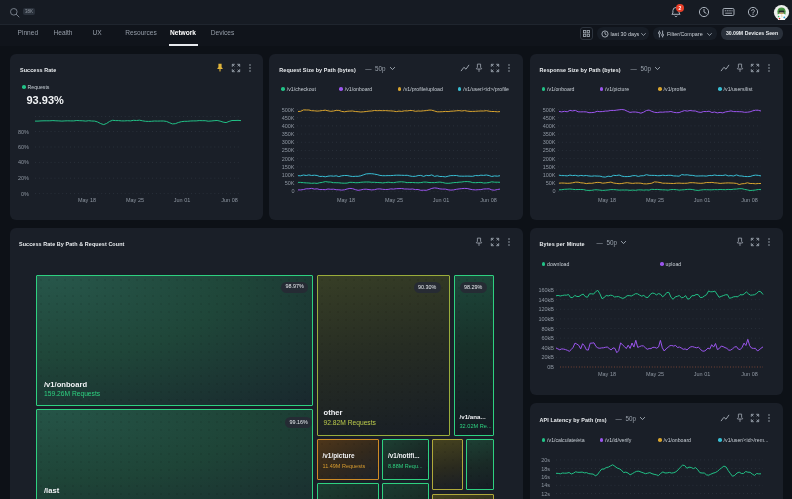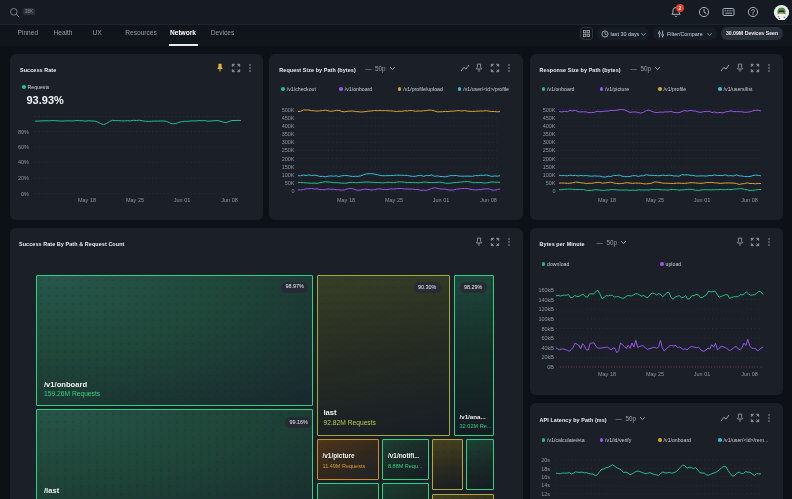--- a/index.html
+++ b/index.html
@@ -312,21 +312,21 @@
 <div style="position:absolute;left:316.7px;top:483.1px;width:62.7px;height:30px;border:1px solid #2ed180;background-image:radial-gradient(rgba(0,0,0,0.15) 0.6px, rgba(0,0,0,0) 0.8px), linear-gradient(150deg,#1c3e32 0%,#182622 100%);background-size:8px 8px,100% 100%;border-radius:1px"></div>
 <div style="position:absolute;left:382.4px;top:483.1px;width:47px;height:30px;border:1px solid #2ed180;background-image:radial-gradient(rgba(0,0,0,0.15) 0.6px, rgba(0,0,0,0) 0.8px), linear-gradient(150deg,#1b3c31 0%,#182521 100%);background-size:8px 8px,100% 100%;border-radius:1px"></div>
 <div style="position:absolute;left:432.4px;top:493.6px;width:61.6px;height:20px;border:1px solid #b0a93a;background-image:radial-gradient(rgba(0,0,0,0.15) 0.6px, rgba(0,0,0,0) 0.8px), linear-gradient(160deg,#44421f 0%,#2c2d1f 100%);background-size:8px 8px,100% 100%;border-radius:1px"></div>
 <div class="badge" style="left:281px;top:281.5px">98.97%</div>
 <div class="badge" style="left:285px;top:417px">99.16%</div>
 <div class="badge" style="left:413.5px;top:282px">90.30%</div>
 <div class="badge" style="left:459.5px;top:282px">98.29%</div>
 <div class="tmt" style="left:44px;top:379.5px;font-size:7.6px">/v1/onboard</div>
 <div class="tmv" style="left:44px;top:390px;font-size:6.7px;color:#2ed180">159.26M Requests</div>
 <div class="tmt" style="left:44px;top:485.5px;font-size:7.6px">/last</div>
-<div class="tmt" style="left:323.5px;top:408px;font-size:7.6px">last</div>
+<div class="tmt" style="left:323.5px;top:408px;font-size:7.6px">other</div>
 <div class="tmv" style="left:323.5px;top:419px;font-size:6.7px;color:#bac94b">92.82M Requests</div>
 <div class="tmt" style="left:459.5px;top:413px;font-size:6.2px">/v1/ana...</div>
 <div class="tmv" style="left:459.5px;top:423px;font-size:5.6px;color:#2ed180">32.02M Re...</div>
 <div class="tmt" style="left:322.5px;top:452px;font-size:6.4px">/v1/picture</div>
 <div class="tmv" style="left:322.5px;top:463px;font-size:5.5px;color:#d99c2e">11.49M Requests</div>
 <div class="tmt" style="left:388px;top:452px;font-size:6.4px">/v1/notifi...</div>
 <div class="tmv" style="left:388px;top:463px;font-size:5.5px;color:#2ed180">8.88M Requ...</div>
 <div class="card" style="left:529.6px;top:228px;width:253px;height:167px"></div>
 <div class="ttl" style="left:539.6px;top:240.5px">Bytes per Minute</div>
 <div class="sel" style="left:596.6px;top:239px">—&nbsp; 50p <svg width="7" height="7" viewBox="0 0 7 7" fill="none" style="margin-left:3px">

